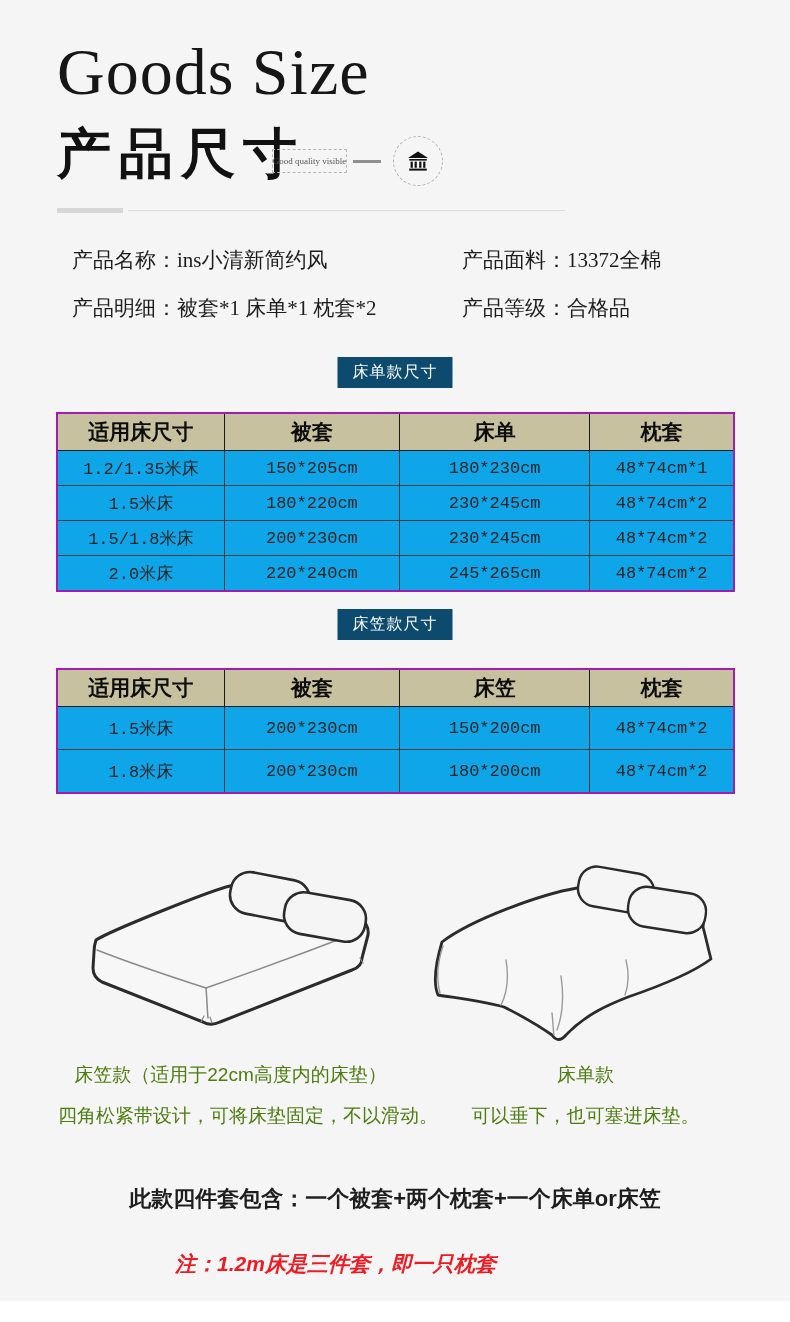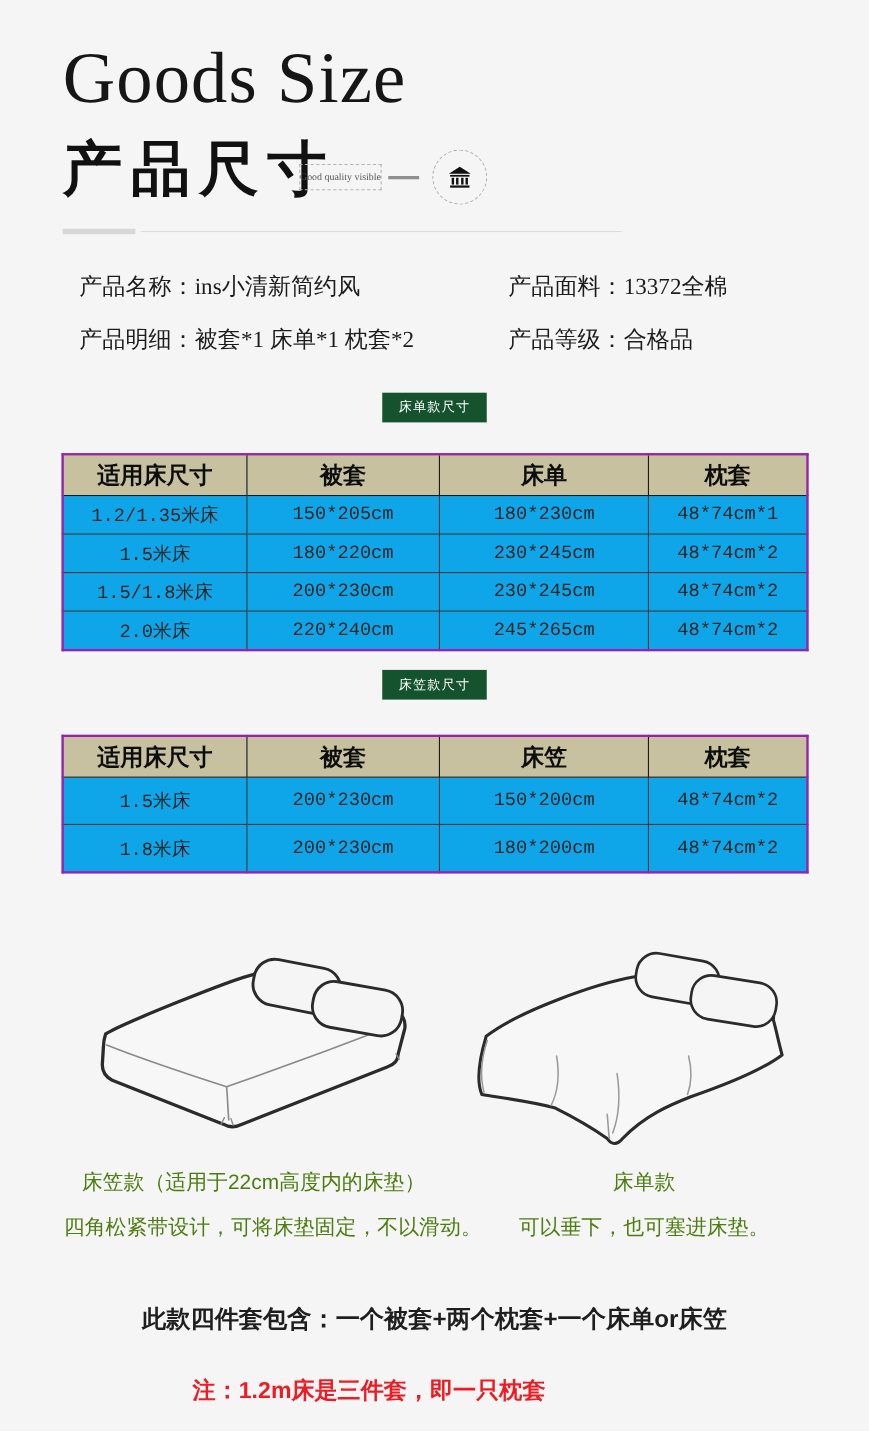--- a/index.html
+++ b/index.html
@@ -46,22 +46,22 @@
     font-size:21px;color:#1c1c1c;white-space:nowrap;
   }
   .info-name{left:72px;top:246px;}
   .info-fabric{left:462px;top:246px;}
   .info-detail{left:72px;top:294px;}
   .info-grade{left:462px;top:294px;}
 
   
   .section-label{
     position:absolute;left:50%;transform:translateX(-50%);
-    background:#14532d;color:#fff;
-    font-size:12px;letter-spacing:1px;
+    background:#0c4a6e;color:#fff;
+    font-size:16px;letter-spacing:1px;
     padding:5px 15px;white-space:nowrap;font-family:Liberation Serif, serif;
   }
   .label-1{top:357px;}
   .label-2{top:609px;}
 
   
   .size-table{
     position:absolute;left:56px;width:679px;
     border-collapse:collapse;table-layout:fixed;
     background:#0ea5e9;
@@ -97,21 +97,21 @@
   .cap-right-title{left:413px;width:345px;top:1062px;font-size:19px;}
   .cap-right-desc{left:413px;width:345px;top:1103px;font-size:19px;font-family:Liberation Mono, monospace;}
 
   
   .footer-summary{
     position:absolute;left:0;width:790px;top:1184px;
     text-align:center;font-size:22px;font-weight:700;color:#1e1e1e;white-space:nowrap;
   }
   .footer-note{
     position:absolute;left:0;width:671px;top:1250px;
-    text-align:center;font-size:21px;font-weight:700;color:#ed1c24;white-space:nowrap;
+    text-align:center;font-size:21px;font-weight:700;color:#ed1c24;white-space:nowrap;font-style:italic;
   }
   svg{display:block;}
 </style>
 </head>
 <body>
 
 <div class="page">
 
   <div class="title-en">Goods Size</div>
   <div class="title-zh">产品尺寸</div>

